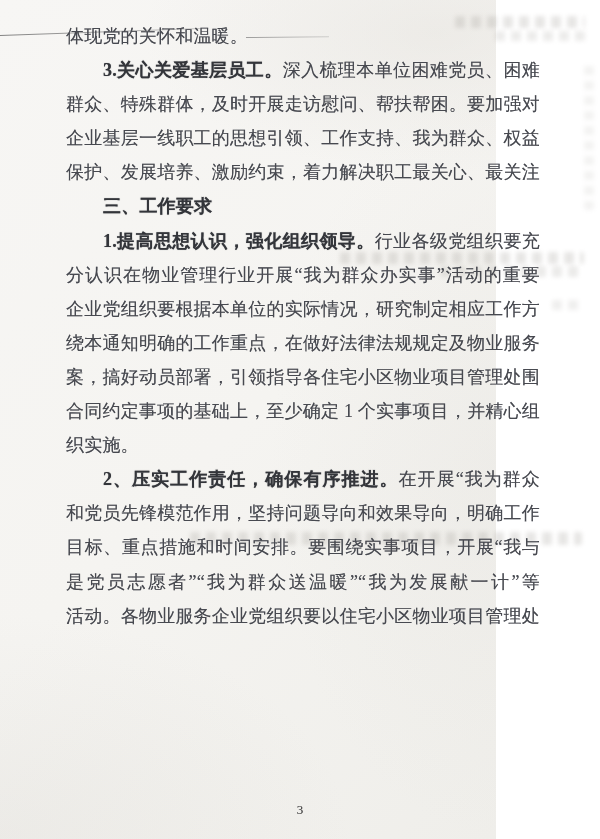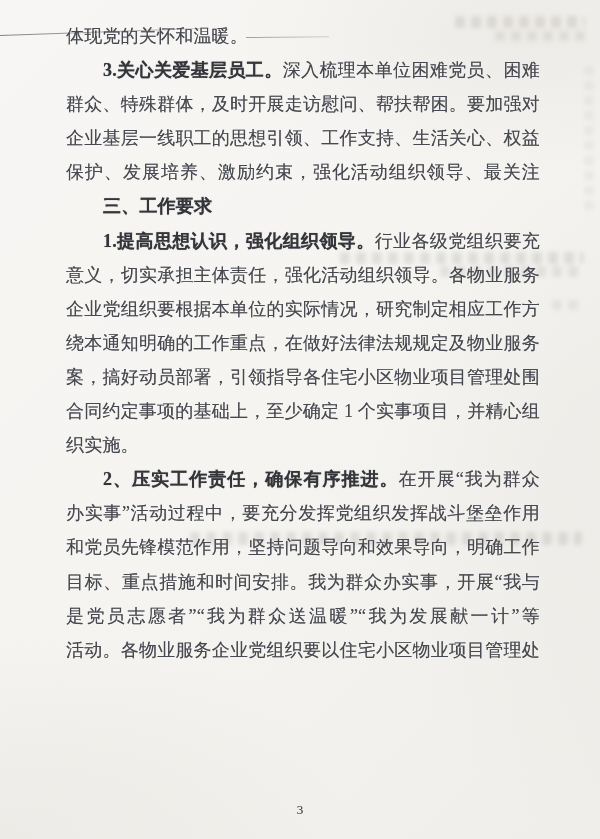--- a/index.html
+++ b/index.html
@@ -13,21 +13,21 @@
     --crease: #8a8a8a;
   }
   * { margin: 0; padding: 0; box-sizing: border-box; }
   html, body { width: 600px; height: 839px; }
   body {
     font-family: "Liberation Serif", "DejaVu Serif", serif;
     overflow: hidden;
   }
   .paper {
     position: relative;
-    width: 600px;
+    width: 496px;
     height: 839px;
     background:
       radial-gradient(ellipse 420px 200px at 88% 4%, rgba(214,210,203,0.28), transparent 70%),
       radial-gradient(ellipse 500px 320px at 0% 100%, rgba(208,205,199,0.22), transparent 70%),
       radial-gradient(ellipse 300px 500px at 100% 55%, rgba(216,213,207,0.18), transparent 75%),
       linear-gradient(135deg, #f7f6f4 0%, var(--paper) 50%, #efeeea 100%);
   }
   
   .doc-body {
     position: absolute;
@@ -110,33 +110,32 @@
   <div class="smudge smudge-3"></div>
   <div class="smudge smudge-4"></div>
   <div class="smudge smudge-5"></div>
   <div class="smudge smudge-6 vertical"></div>
   <div class="smudge smudge-7"></div>
 
   <div class="doc-body">
       <div class="line"><span class="seg">体现党的关怀和温暖。</span></div>
       <div class="line indent justify"><span class="seg bold">3.关心关爱基层员工。</span><span class="seg">深入梳理本单位困难党员、困难</span></div>
       <div class="line justify"><span class="seg">群众、特殊群体，及时开展走访慰问、帮扶帮困。要加强对</span></div>
-      <div class="line justify"><span class="seg">企业基层一线职工的思想引领、工作支持、生活关心、权益</span></div>
-      <div class="line justify"><span class="seg">保护、发展培养、激励约束，强化活动组织领导、最关注</span></div>
+      <div class="line justify"><span class="seg">企业基层一线职工的思想引领、工作支持、我为群众、权益</span></div>
+      <div class="line justify"><span class="seg">保护、发展培养、激励约束，着力解决职工最关心、最关注</span></div>
       <div class="line indent"><span class="seg bold">三、工作要求</span></div>
       <div class="line indent justify"><span class="seg bold">1.提高思想认识，强化组织领导。</span><span class="seg">行业各级党组织要充</span></div>
-      <div class="line justify"><span class="seg">意义，切实承担主体责任，强化活动组织领导。各物业服务</span></div>
+      <div class="line justify"><span class="seg">分认识在物业管理行业开展“我为群众办实事”活动的重要</span></div>
       <div class="line justify"><span class="seg">企业党组织要根据本单位的实际情况，研究制定相应工作方</span></div>
       <div class="line justify"><span class="seg">绕本通知明确的工作重点，在做好法律法规规定及物业服务</span></div>
       <div class="line justify"><span class="seg">案，搞好动员部署，引领指导各住宅小区物业项目管理处围</span></div>
       <div class="line justify"><span class="seg">合同约定事项的基础上，至少确定 1 个实事项目，并精心组</span></div>
       <div class="line"><span class="seg">织实施。</span></div>
       <div class="line indent justify"><span class="seg bold">2、压实工作责任，确保有序推进。</span><span class="seg">在开展“我为群众</span></div>
-      <div class="line justify"><span class="seg">办实事”活动过程中，要充分发挥党组织发挥战斗堡垒作用</span></div>
       <div class="line justify"><span class="seg">和党员先锋模范作用，坚持问题导向和效果导向，明确工作</span></div>
-      <div class="line justify"><span class="seg">目标、重点措施和时间安排。我为群众办实事，开展“我与</span></div>
+      <div class="line justify"><span class="seg">目标、重点措施和时间安排。要围绕实事项目，开展“我与</span></div>
       <div class="line justify"><span class="seg">是党员志愿者”“我为群众送温暖”“我为发展献一计”等</span></div>
       <div class="line justify"><span class="seg">活动。各物业服务企业党组织要以住宅小区物业项目管理处</span></div>
     </div>
 
   <div class="page-number">3</div>
 
 </div>
 
 </body></html>

